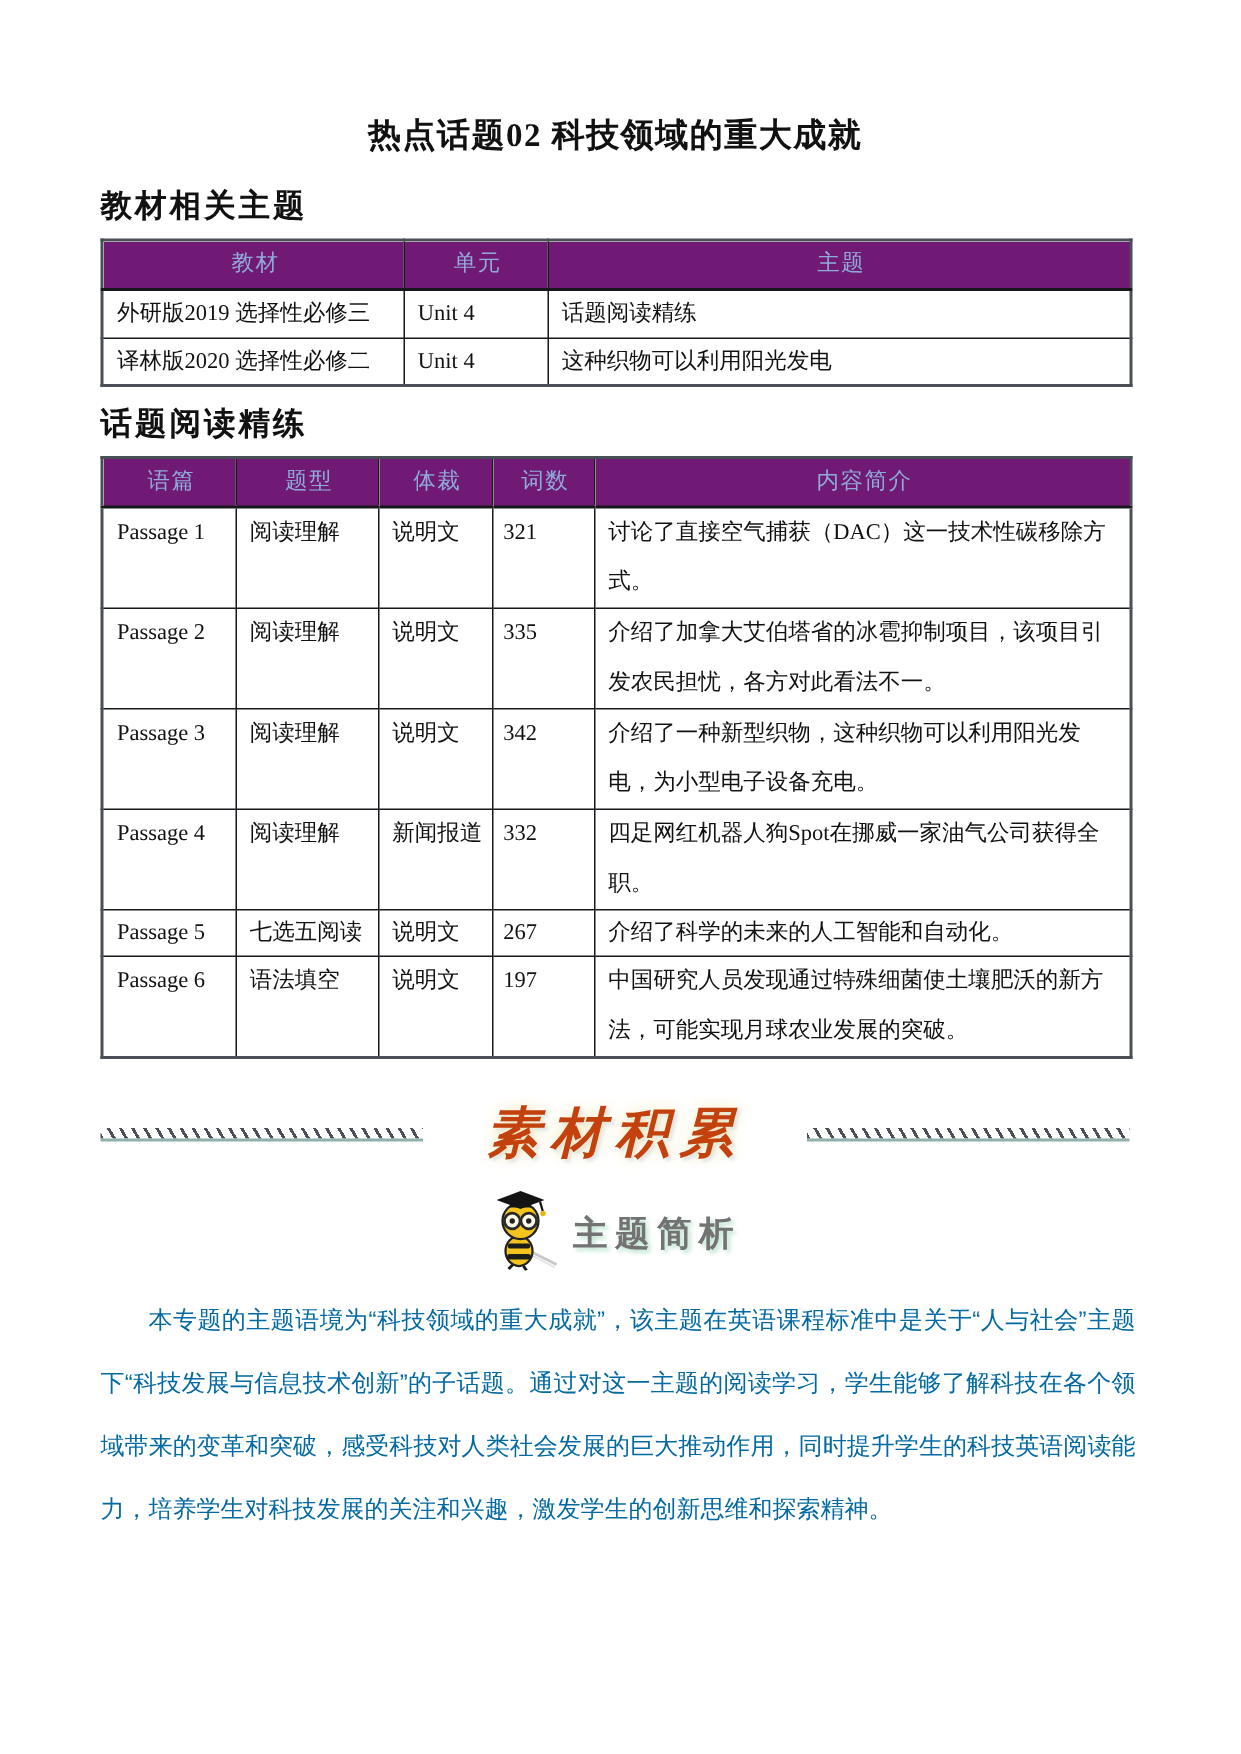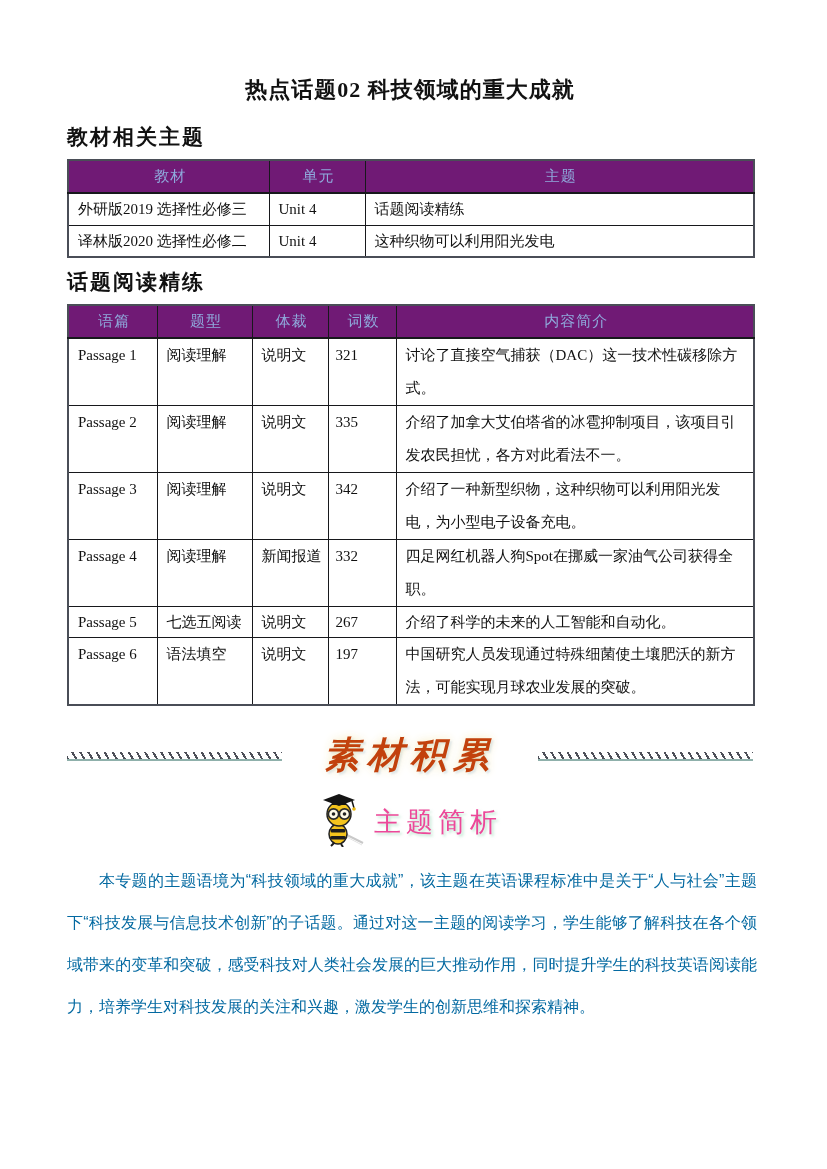--- a/index.html
+++ b/index.html
@@ -90,23 +90,23 @@
   .analysis-head {
     margin-top: 16px;
     display: flex;
     align-items: center;
     justify-content: center;
     gap: 10px;
     height: 56px;
   }
   .analysis-title {
     font-family: "Liberation Sans", "DejaVu Sans", sans-serif;
-    font-size: 27px;
-    font-weight: normal;
-    color: #ec4899;
+    font-size: 23px;
+    font-weight: bold;
+    color: #737373;
     letter-spacing: 5px;
     text-shadow: 2px 2px 3px rgba(130, 205, 165, 0.55);
   }
   .analysis-para {
     margin: 10px 0 0 0;
     font-family: "Liberation Sans", "DejaVu Sans", sans-serif;
     font-size: 16px;
     line-height: 42px;
     text-indent: 2em;
     text-align: justify;

